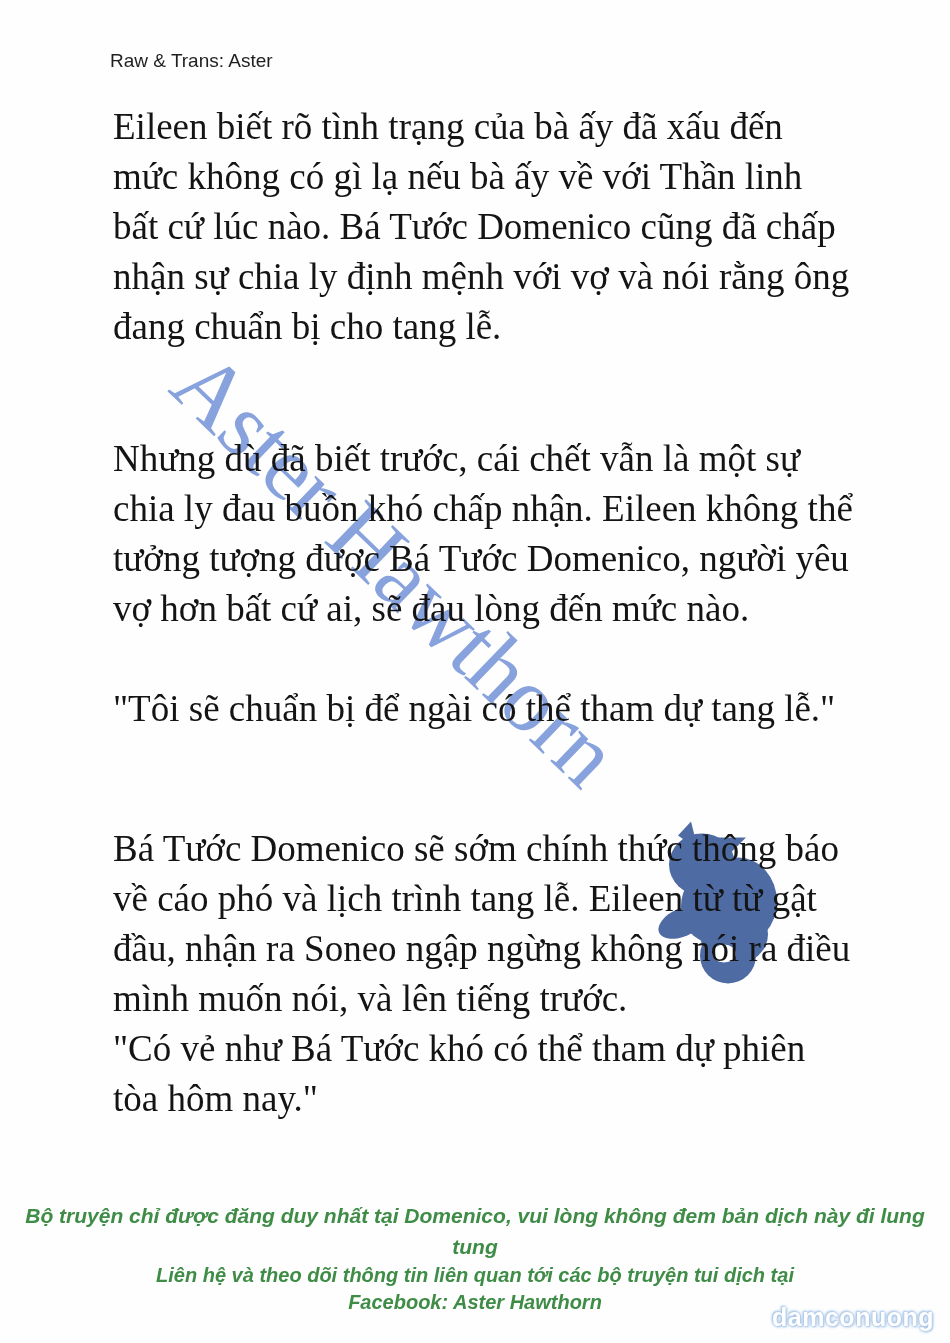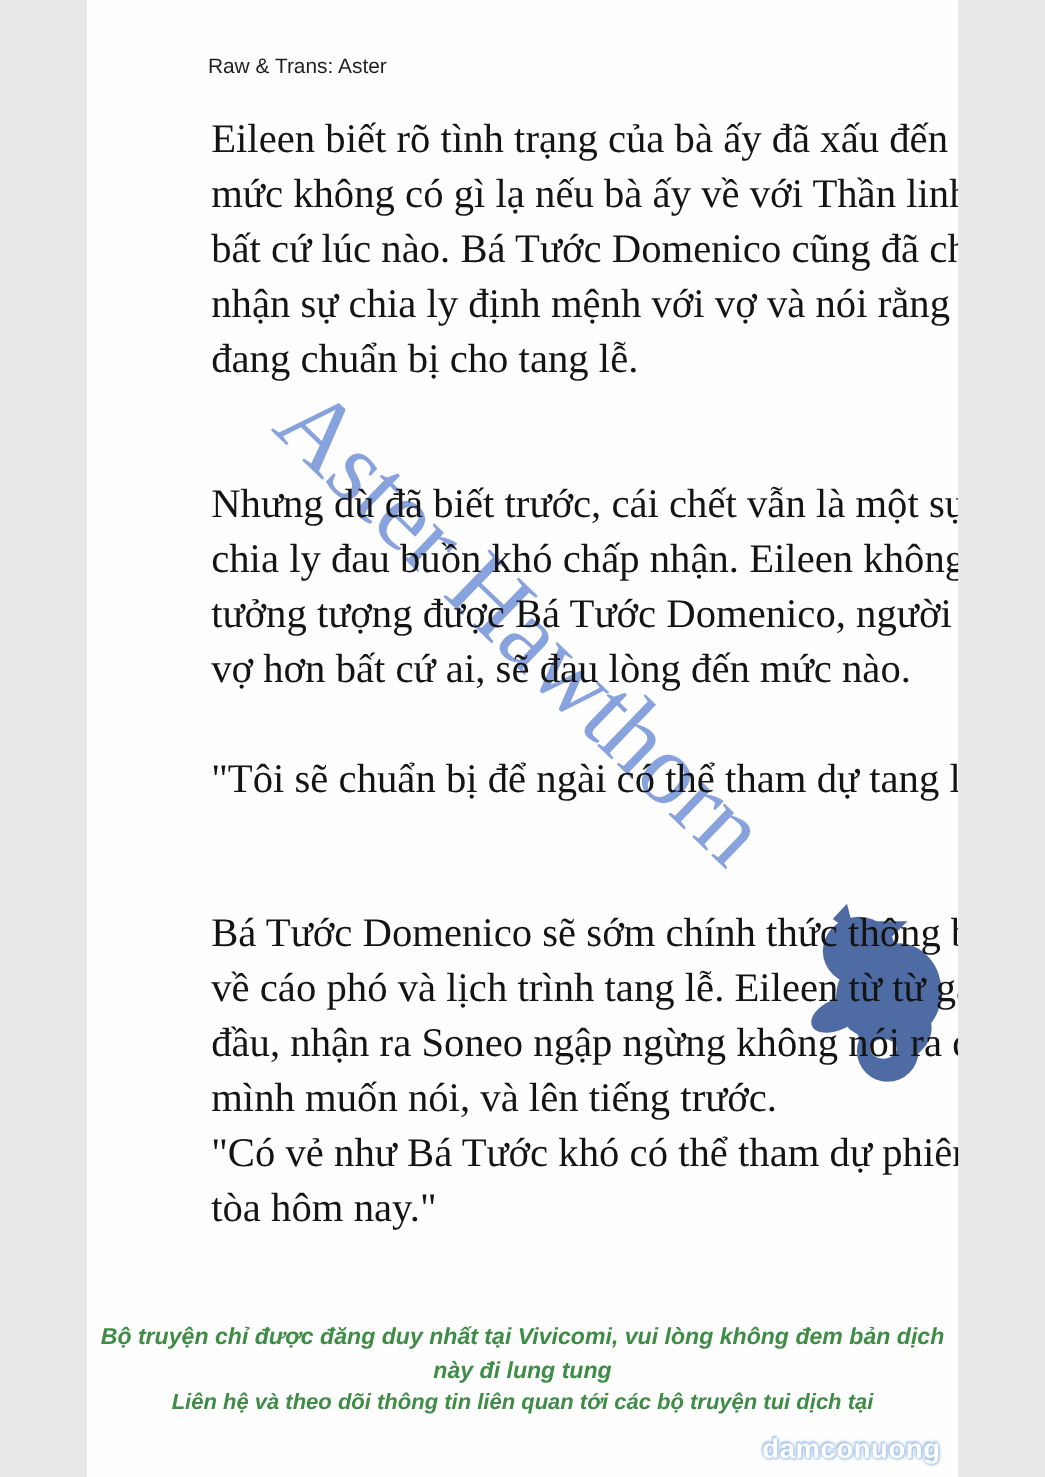--- a/index.html
+++ b/index.html
@@ -1,19 +1,19 @@
 <!DOCTYPE html>
 <html style="--watermark-blue: #7e9cda; --cat-blue: #4e6ca3; --footer-green: #3e8c46; --logo-left-blue: #b3c0e0; --logo-right-blue: #a9c6e8; --text-black: #141414;"><head>
 <meta charset="utf-8">
 <style>
   html,body { margin:0; padding:0; }
   body { background:#e8e8e8; }
   .page {
     position:relative;
-    width:792px; height:1343px;
+    width:950px; height:1343px;
     margin:0 auto;
     background:#fefefe;
     overflow:hidden;
     font-family:"Liberation Serif", serif;
   }
   .header-credit {
     position:absolute; left:110px; top:50px;
     font-family:"Liberation Sans", sans-serif;
     font-size:19px; color:#1f1f1f;
     z-index:3;
@@ -102,21 +102,22 @@
 
   <div class="content">
     <p class="p1">Eileen biết rõ tình trạng của bà ấy đã xấu đến mức không có gì lạ nếu bà ấy về với Thần linh bất cứ lúc nào. Bá Tước Domenico cũng đã chấp nhận sự chia ly định mệnh với vợ và nói rằng ông đang chuẩn bị cho tang lễ.</p>
     <p class="p2">Nhưng dù đã biết trước, cái chết vẫn là một sự chia ly đau buồn khó chấp nhận. Eileen không thể tưởng tượng được Bá Tước Domenico, người yêu vợ hơn bất cứ ai, sẽ đau lòng đến mức nào.</p>
     <p class="p3">"Tôi sẽ chuẩn bị để ngài có thể tham dự tang lễ."</p>
     <p class="p4">Bá Tước Domenico sẽ sớm chính thức thông báo về cáo phó và lịch trình tang lễ. Eileen từ từ gật đầu, nhận ra Soneo ngập ngừng không nói ra điều mình muốn nói, và lên tiếng trước.</p>
     <p class="p5">"Có vẻ như Bá Tước khó có thể tham dự phiên tòa hôm nay."</p>
   </div>
 
   <div class="footer-note">
-    <div class="fl1">Bộ truyện chỉ được đăng duy nhất tại Vivicomi, vui lòng không đem bản dịch này đi lung tung</div>
+    <div class="fl1">Bộ truyện chỉ được đăng duy nhất tại Domenico, vui lòng không đem bản dịch này đi lung tung</div>
     <div class="fl2">Liên hệ và theo dõi thông tin liên quan tới các bộ truyện tui dịch tại</div>
+    <div class="fl3">Facebook: Aster Hawthorn</div>
   </div>
 
   <div class="logo-left"><span class="vcap">V</span><span>comycs</span></div>
 
   <div class="logo-right">damconuong</div>
 
 </div>
 
 </body></html>

